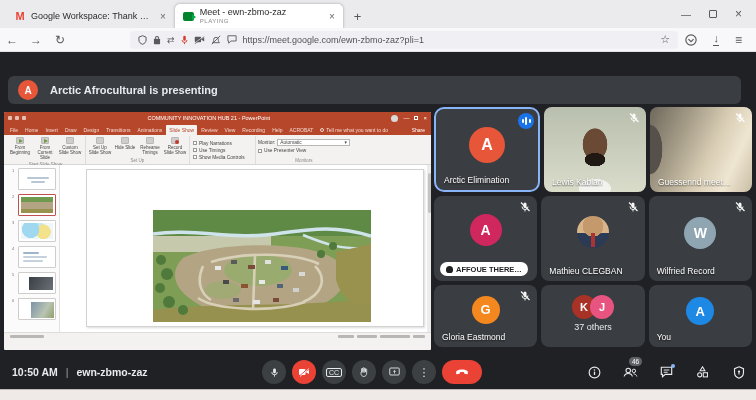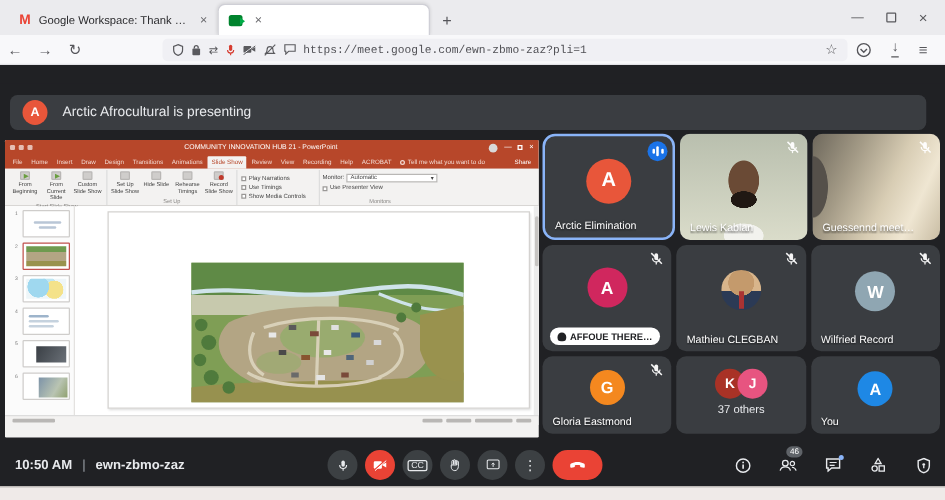--- a/index.html
+++ b/index.html
@@ -21,37 +21,37 @@
   .newtab{font-size:13px;color:#55555a;padding:0 10px;height:24px;display:flex;align-items:center;}
   .wincontrols{margin-left:auto;display:flex;align-items:center;gap:18px;padding:0 14px;height:28px;color:#5a5a5e;}
   .wc-min{font-size:10px;}
   .wc-box{width:8px;height:8px;border:1px solid #5a5a5e;border-radius:1px;}
   .wc-x{font-size:12px;}
 
   .toolbar{position:absolute;top:28px;left:0;width:756px;height:24px;background:#f8f8fa;display:flex;align-items:center;border-bottom:1px solid #e2e2e6;}
   .navbtn{color:#55555a;font-size:12px;width:24px;text-align:center;}
   .addressbar{margin-left:58px;width:548px;height:18px;background:#f0f0f4;border-radius:4px;display:flex;align-items:center;padding:0 8px;gap:6px;}
   .abar-icon{display:flex;align-items:center;}
-  .url{font-size:9px;color:#515156;white-space:nowrap;overflow:hidden;flex:1;font-family:Liberation Mono, monospace;}
+  .url{font-size:9px;color:#515156;white-space:nowrap;overflow:hidden;flex:1;}
   .star{font-size:11px;color:#5a5a5e;}
   .toolbar-right{margin-left:auto;display:flex;align-items:center;gap:16px;padding-right:14px;color:#55555a;}
   .dl{font-size:11px;border-bottom:1.5px solid #55555a;line-height:1;padding-bottom:1px;}
   .hamb{font-size:12px;}
 
   .bookmarks{position:absolute;top:52px;left:0;width:756px;height:14px;background:#f8f8fa;border-bottom:1px solid #dddde1;display:flex;align-items:center;padding:0 8px;font-size:8.5px;color:#3c3c40;}
   .gs-ico{width:9px;height:9px;border-radius:50%;background:radial-gradient(circle at 35% 35%,#ffd24a 0 30%,#ff6f2e 31% 60%,#d93a7c 61%);margin-right:5px;}
   .bm-right{margin-left:auto;display:flex;align-items:center;gap:4px;}
   .folder{width:10px;height:7px;border:1px solid #7a7a7e;border-radius:1px;position:relative;}
   .folder:before{content:"";position:absolute;top:-3px;left:0;width:4px;height:2px;border:1px solid #7a7a7e;border-bottom:none;border-radius:1px 1px 0 0;}
 
   
   .meetbg{position:absolute;top:67px;left:0;width:756px;height:322px;background:#202124;}
   .banner{position:absolute;top:76px;left:8px;width:733px;height:28px;background:#3a3d41;border-radius:6px;display:flex;align-items:center;gap:12px;padding:0 10px;}
   .banner-avatar{width:20px;height:20px;border-radius:50%;color:#fff;font-size:10px;font-weight:bold;display:flex;align-items:center;justify-content:center;}
-  .banner-text{color:#e8eaed;font-size:11px;font-weight:normal;}
+  .banner-text{color:#e8eaed;font-size:11px;font-weight:bold;}
 
   
   .ppt{position:absolute;top:112px;left:4px;width:427px;height:238px;background:#f3f2f1;overflow:hidden;border-radius:1px;}
   .ppt-titlebar{height:12px;background:#b7472a;display:flex;align-items:center;padding:0 4px;color:#f5ddd6;}
   .qat{display:flex;gap:3px;}
   .qat i{width:4px;height:4px;background:rgba(255,255,255,.65);display:block;border-radius:1px;}
   .ppt-title{flex:1;text-align:center;font-size:5.5px;color:#fff;white-space:nowrap;overflow:hidden;}
   .ppt-winbtns{display:flex;align-items:center;gap:5px;}
   .ppt-avatar{width:7px;height:7px;border-radius:50%;background:#d9d9d9;}
   .ppt-winbtns span{font-size:6px;color:#fff;}
@@ -161,20 +161,24 @@
       <span class="favicon">
           <span class="gmail-m">M</span>
         </span>
       <span class="tab-title">Google Workspace: Thank you</span>
       <span class="tab-close">×</span>
     </div>
     <div class="tab active" style="width:170px;">
       <span class="favicon">
           <span class="meet-cam"></span>
         </span>
+      <span style="display:flex;flex-direction:column;line-height:1.1;flex:1;overflow:hidden;">
+        <span class="tab-title">Meet - ewn-zbmo-zaz</span>
+        <span class="tab-sub">PLAYING</span>
+      </span>
       <span class="tab-close">×</span>
     </div>
     <div class="newtab">+</div>
     <div class="wincontrols">
       <span class="wc-min">—</span>
       <span class="wc-box"></span>
       <span class="wc-x">×</span>
     </div>
   </div>
 

